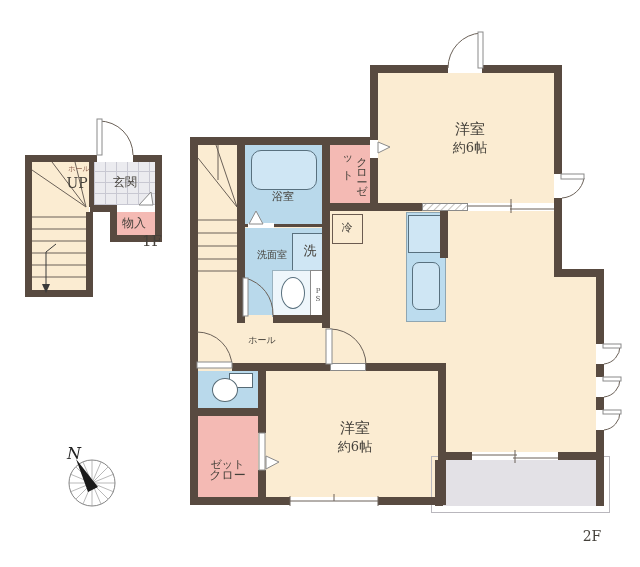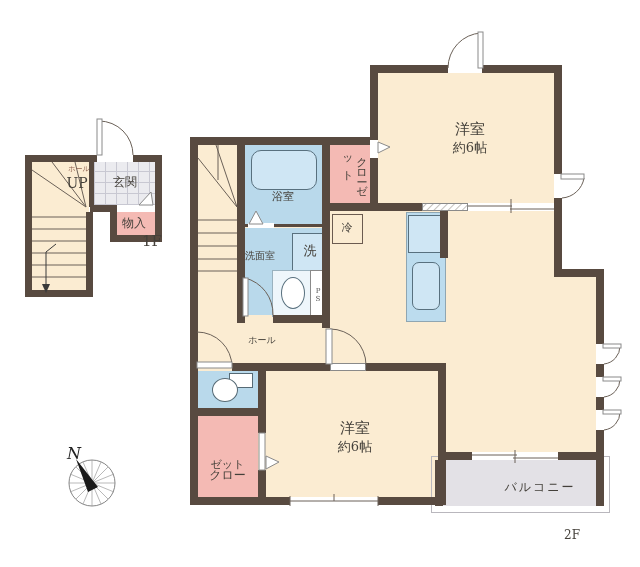--- a/index.html
+++ b/index.html
@@ -235,36 +235,35 @@
     </g>
   </svg>
 
   <div class="lbl" style="left:62px;top:165px;width:34px;font-size:7px;color:#8a5a4a;">ホール</div>
   <div class="lbl" style="left:60px;top:175px;width:34px;font-size:14px;">UP</div>
   <div class="lbl" style="left:100px;top:175px;width:50px;font-size:12px;">玄関</div>
   <div class="lbl" style="left:117px;top:216px;width:34px;font-size:12px;">物入</div>
   <div class="lbl" style="left:135px;top:232px;width:34px;font-size:15px;">1F</div>
 
   <div class="lbl" style="left:255px;top:190px;width:56px;font-size:11px;">浴室</div>
-  <div class="lbl" style="left:234px;top:250px;width:52px;font-size:10px;">洗面室</div>
+  <div class="lbl" style="left:246px;top:250px;width:52px;font-size:10px;font-family:Liberation Mono, monospace;">洗面室</div>
   <div class="lbl" style="left:293px;top:243px;width:34px;font-size:13px;">洗</div>
   <div class="lbl" style="left:334px;top:149px;width:34px;height:44px;font-size:11px;writing-mode:vertical-rl;line-height:14px;letter-spacing:1px;text-align:left;">クローゼット</div>
   <div class="lbl" style="left:332px;top:221px;width:30px;font-size:11px;">冷</div>
   <div class="lbl" style="left:312px;top:280px;width:10px;height:30px;font-size:7px;writing-mode:vertical-rl;text-orientation:upright;color:#555;">PS</div>
 
   <div class="lbl" style="left:420px;top:120px;width:100px;font-size:15px;">洋室</div>
   <div class="lbl" style="left:420px;top:140px;width:100px;font-size:13px;">約6帖</div>
 
 
   <div class="lbl" style="left:240px;top:335px;width:44px;font-size:9px;">ホール</div>
 
   <div class="lbl" style="left:197px;top:468px;width:61px;font-size:12px;">クロー</div>
   <div class="lbl" style="left:197px;top:458px;width:61px;font-size:11px;">ゼット</div>
 
   <div class="lbl" style="left:305px;top:419px;width:100px;font-size:15px;">洋室</div>
   <div class="lbl" style="left:305px;top:439px;width:100px;font-size:13px;">約6帖</div>
 
-  <div class="lbl" style="left:490px;top:480px;width:100px;font-size:12px;letter-spacing:2px;">バルコニー</div>
-  <div class="lbl" style="left:555px;top:528px;width:34px;font-size:12px;">2F</div>
+  <div class="lbl" style="left:575px;top:528px;width:34px;font-size:14px;">2F</div>
 
   <div class="lbl" style="left:62px;top:444px;width:24px;font-size:16px;font-style:italic;color:#222;">N</div>
 
 </div>
 
 </body></html>

